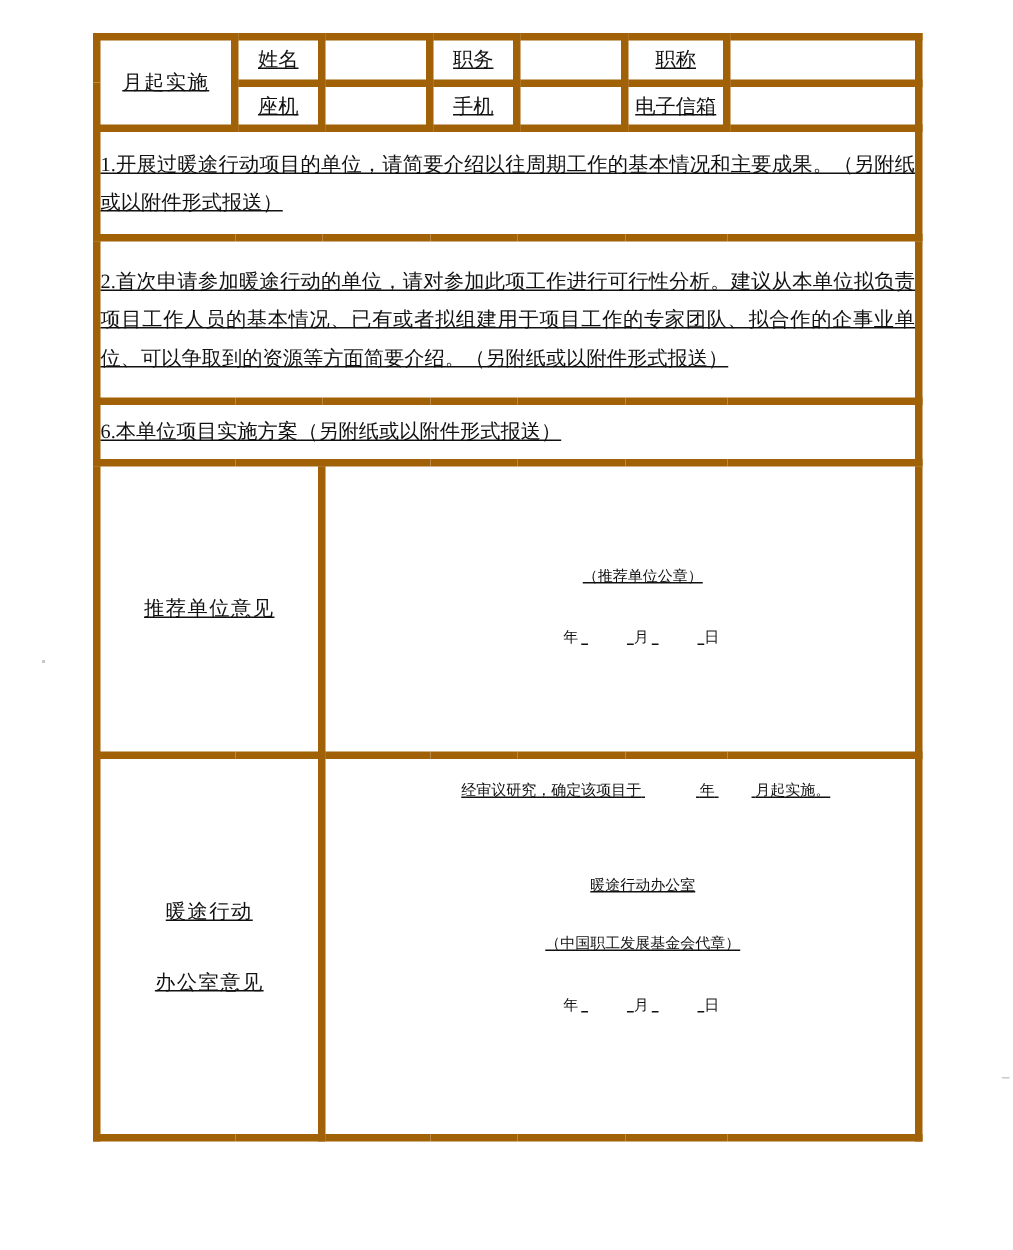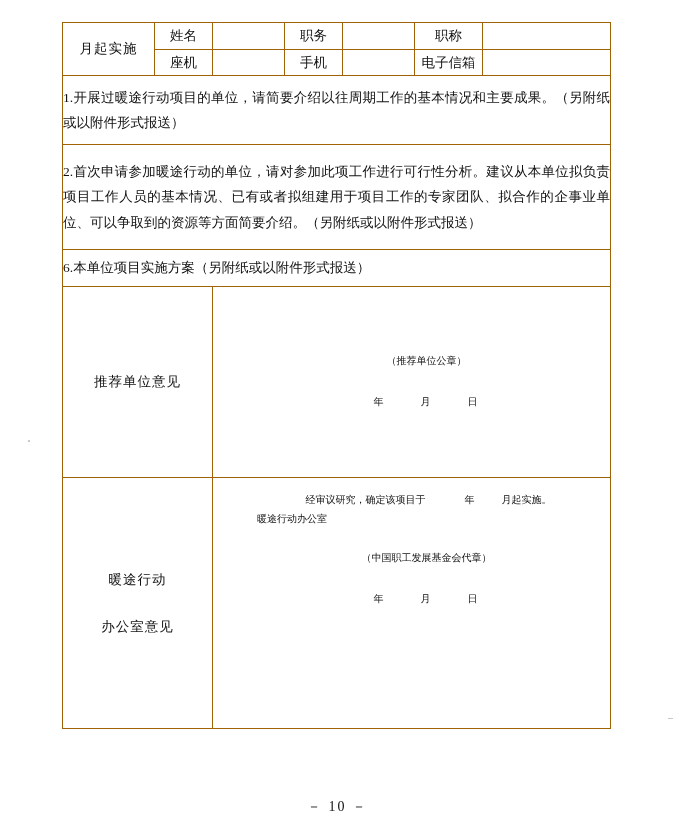--- a/index.html
+++ b/index.html
@@ -22,25 +22,26 @@
   }
   table.form {
     position: absolute;
     left: 62px;
     top: 22px;
     width: 548px;
     border-collapse: collapse;
     table-layout: fixed;
   }
   table.form td {
-    border: 1px solid #a16207;
+    border: 5px solid #a16207;
     padding: 0;
     vertical-align: middle;
     font-size: 13.5px;
     line-height: 1.9;
+    text-decoration: underline;
   }
   .cell-pad {
     padding: 4px 8px;
   }
   .label-cell {
     text-align: center;
     font-size: 13.5px;
   }
   .contact-label {
     text-align: center;
@@ -109,20 +110,22 @@
   }
   .gap-wide {
     display: inline-block;
     width: 34px;
   }
   .gap-med {
     display: inline-block;
     width: 22px;
   }
   .office-line {
+    margin-top: 44px;
+    text-align: center;
     padding-left: 30px;
   }
   .office-sub {
     margin-top: 20px;
     text-align: center;
     padding-left: 30px;
   }
   .footer {
     position: absolute;
     left: 0;
@@ -230,14 +233,13 @@
             <span>月</span>
             <span class="date-sep"></span>
             <span>日</span>
           </div>
         </div>
       </td>
     </tr>
   </tbody>
     </table>
 
-  <div class="footer">－ 10 －</div>
 </div>
 
 </body></html>

